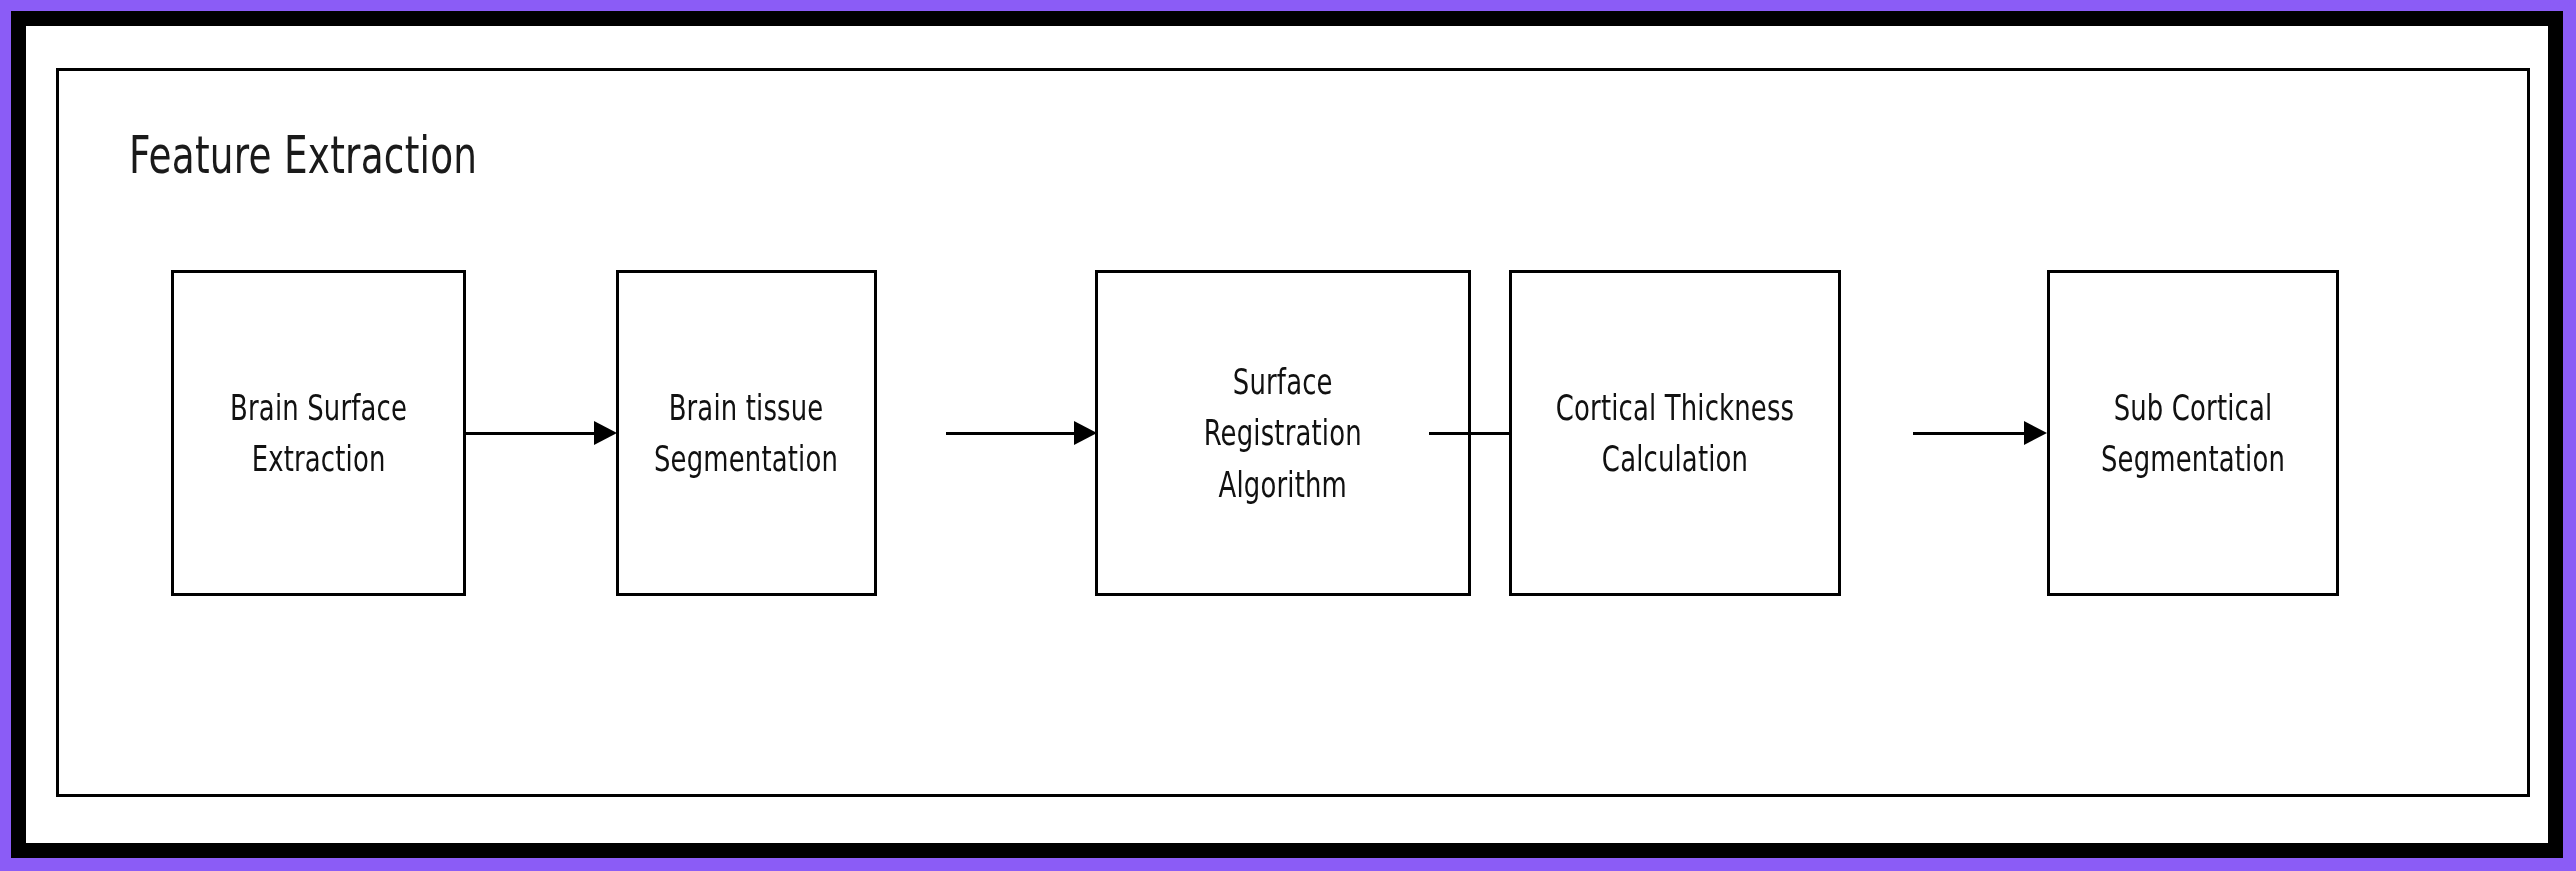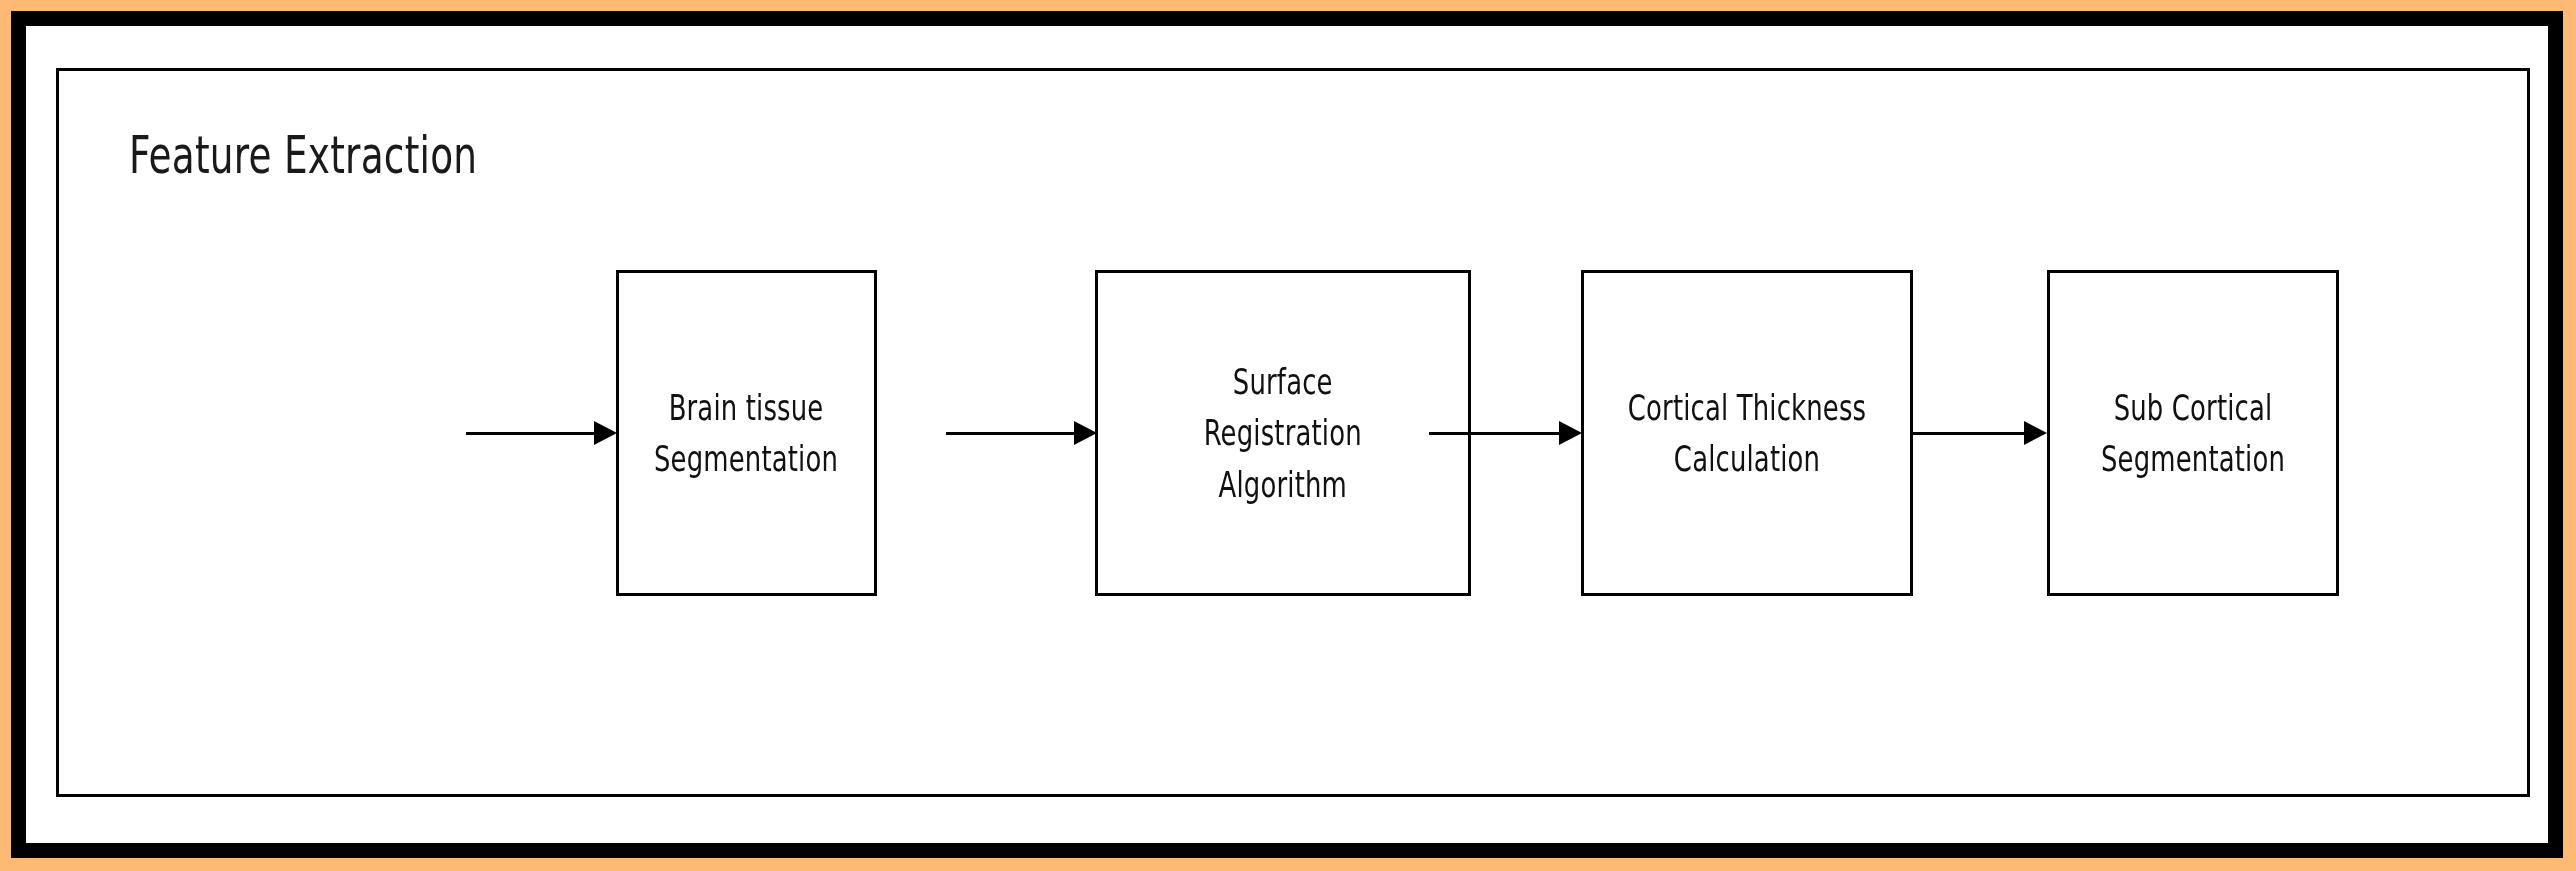--- a/index.html
+++ b/index.html
@@ -11,21 +11,21 @@
     width: 2576px;
     height: 872px;
     font-family: "Liberation Sans", sans-serif;
     overflow: hidden;
   }
 
   #canvas {
     position: relative;
     width: 2576px;
     height: 872px;
-    background: #fdba74;
+    background: #8b5cf6;
   }
 
   
   #outer-frame {
     position: absolute;
     left: 11px;
     top: 11px;
     width: 2552px;
     height: 847px;
     border: 15.7px solid #000000;
@@ -111,20 +111,24 @@
 <body>
 
 <div id="canvas">
 
   <div id="outer-frame"></div>
 
   <div id="inner-frame"></div>
 
   <div id="section-title">Feature Extraction</div>
 
+  <div class="process-box" style="left:171px; top:270px; width:295px; height:326px;">
+    <div class="box-label">Brain Surface
+Extraction</div>
+  </div>
 
   <div class="arrow" style="left:466px; top:433px; width:151px;">
     <div class="arrow-shaft" style="width:129px;"></div>
     <div class="arrow-head" style="left:128px;"></div>
   </div>
 
   <div class="process-box" style="left:616px; top:270px; width:261px; height:326px;justify-content:center;">
     <div class="box-label">Brain tissue
 Segmentation</div>
   </div>
@@ -138,21 +142,21 @@
     <div class="box-label">Surface
 Registration
 Algorithm</div>
   </div>
 
   <div class="arrow" style="left:1429px; top:433px; width:153px;">
     <div class="arrow-shaft" style="width:131px;"></div>
     <div class="arrow-head" style="left:130px;"></div>
   </div>
 
-  <div class="process-box" style="left:1581px; top:270px; width:332px; height:326px;">
+  <div class="process-box" style="left:1509px; top:270px; width:332px; height:326px;">
     <div class="box-label">Cortical Thickness
 Calculation</div>
   </div>
 
   <div class="arrow" style="left:1913px; top:433px; width:134px;">
     <div class="arrow-shaft" style="width:112px;"></div>
     <div class="arrow-head" style="left:111px;"></div>
   </div>
 
   <div class="process-box" style="left:2047px; top:270px; width:292px; height:326px;">

